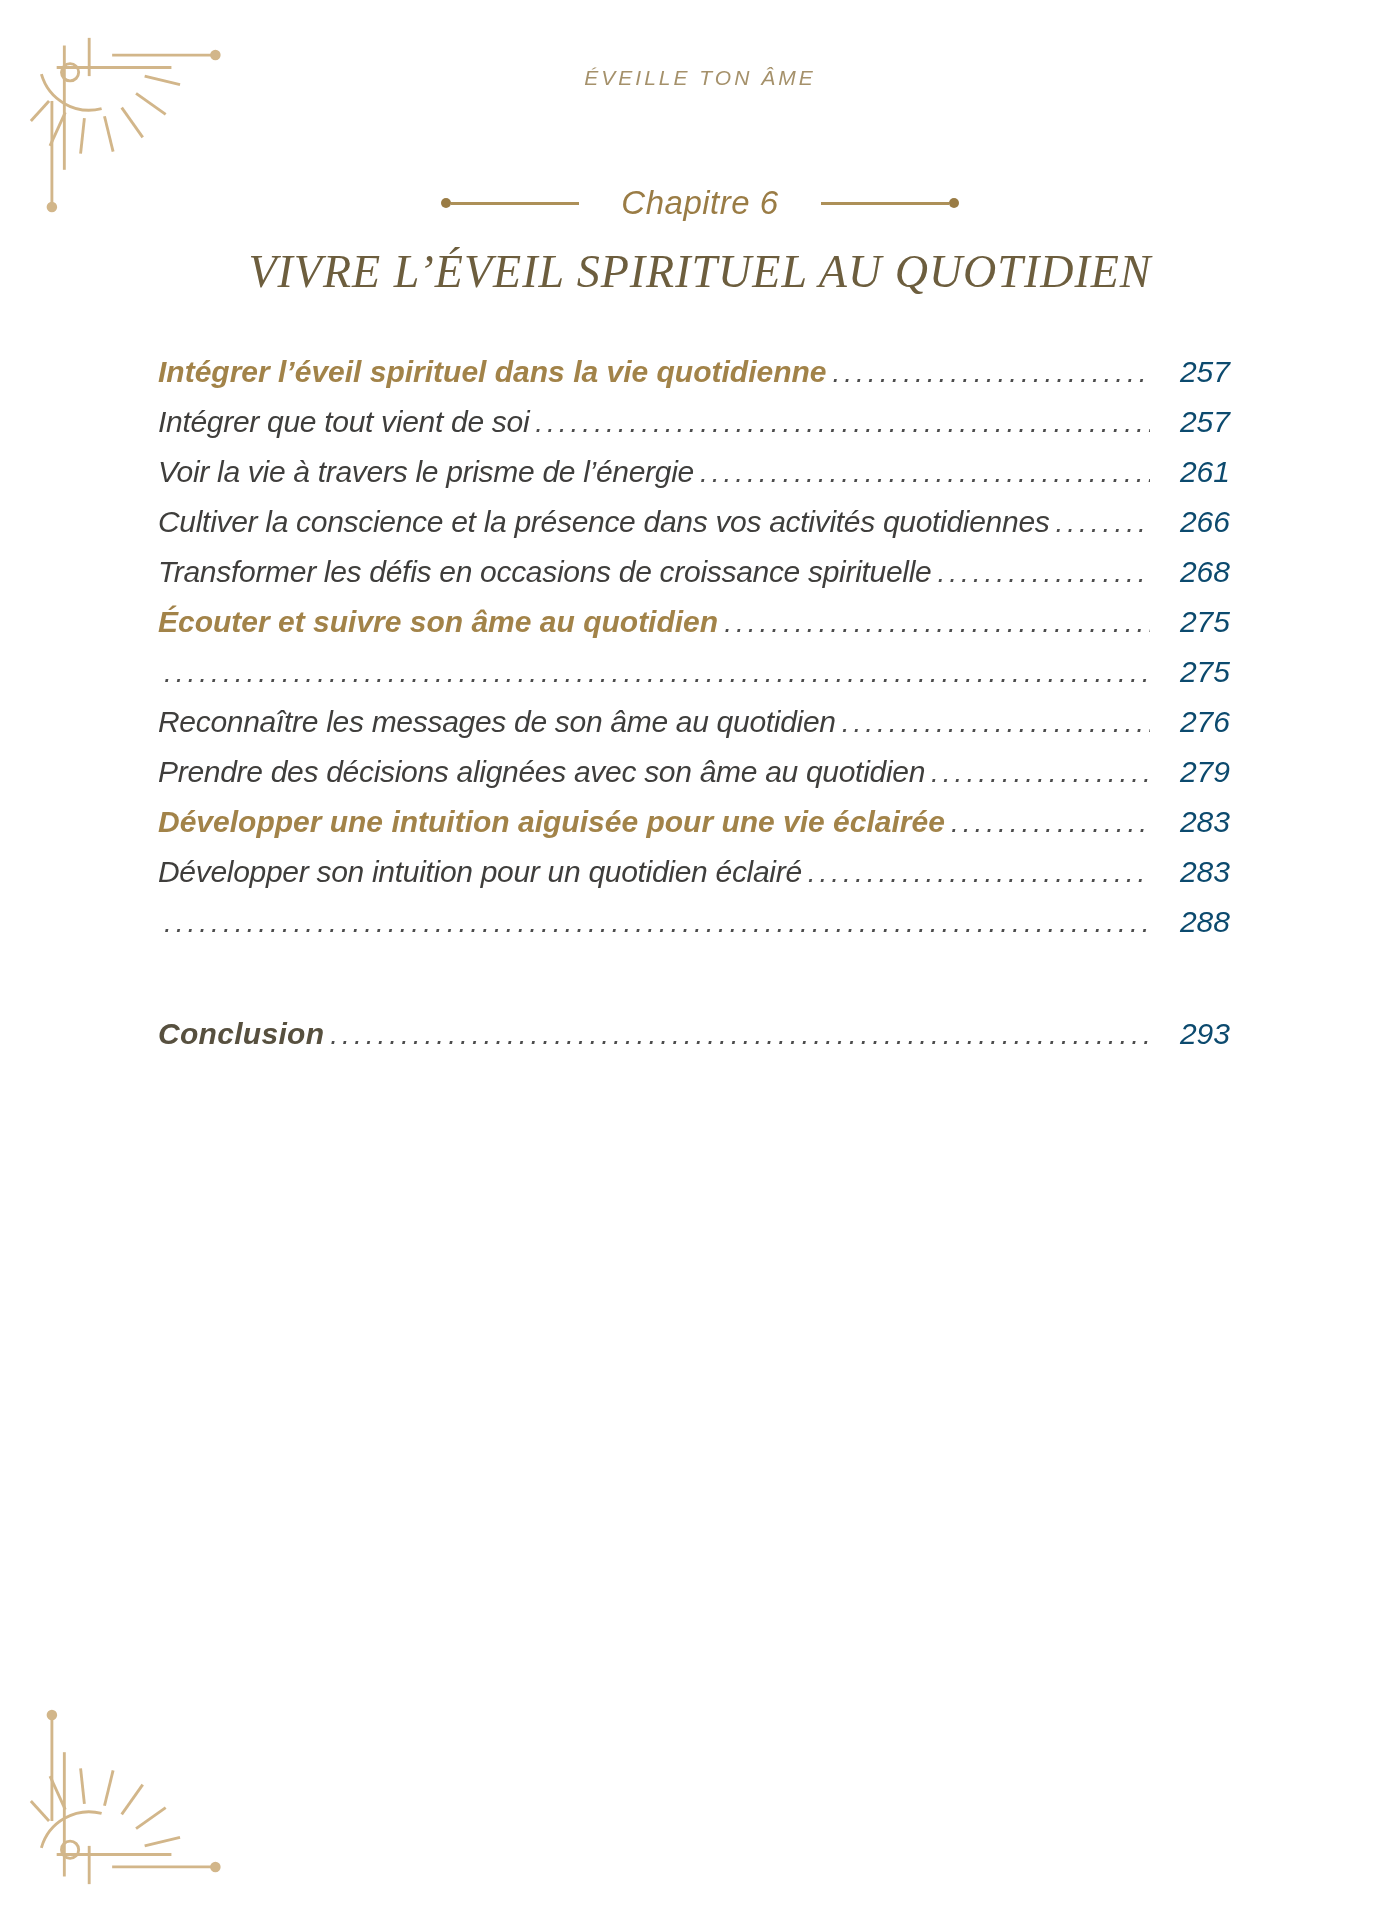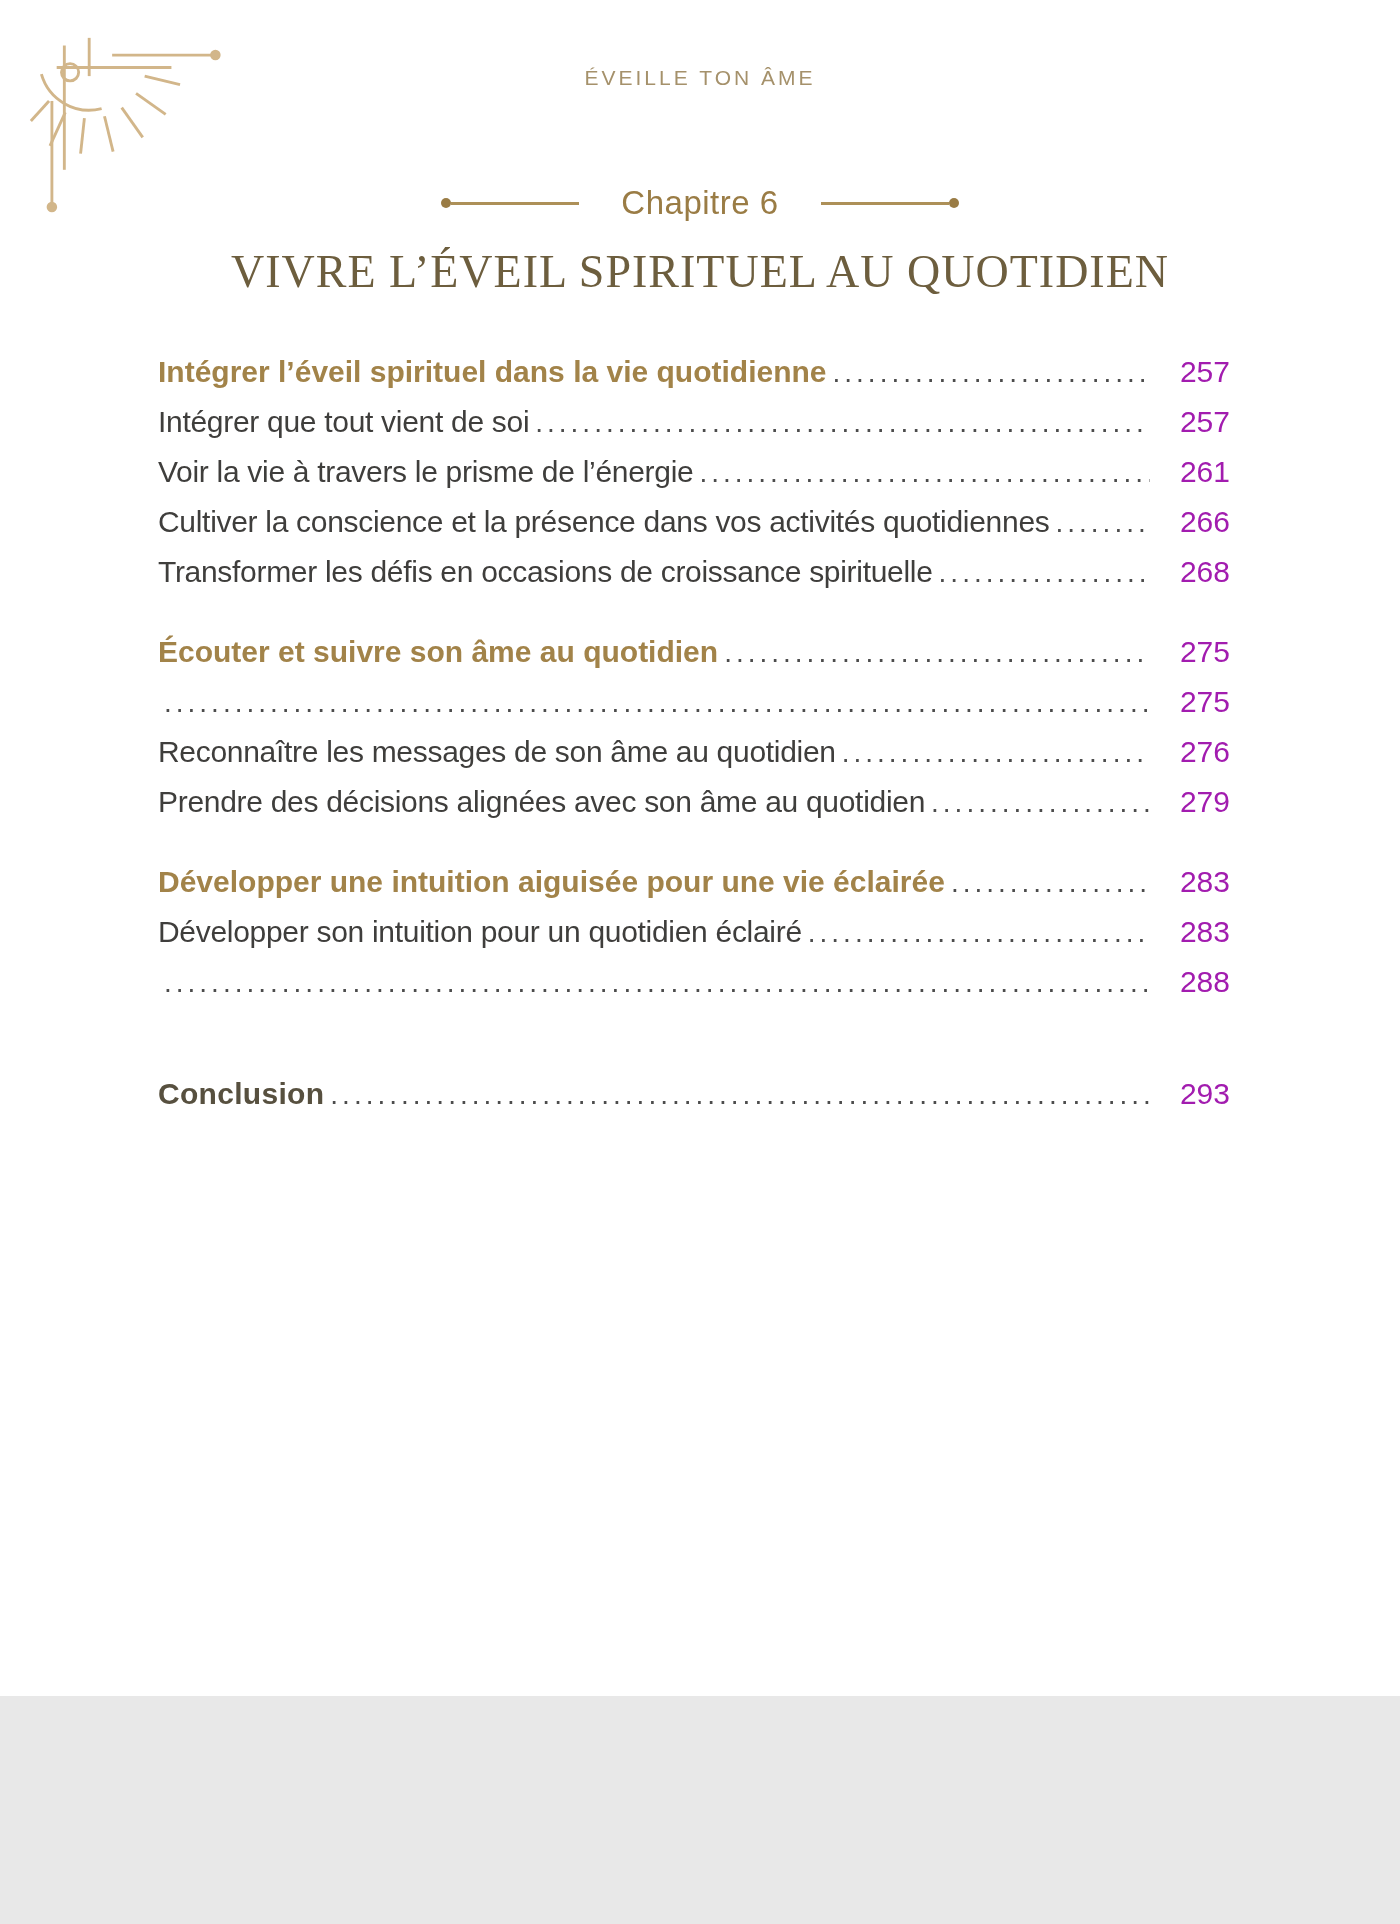--- a/index.html
+++ b/index.html
@@ -1,22 +1,23 @@
 <!DOCTYPE html>
 <html><head>
 <meta charset="utf-8">
 <style>
   html,body{margin:0;padding:0;background:#e8e8e8;}
   .page{
     position:relative;
-    width:1400px;height:1696px;
+    width:1400px;height:1924px;
     margin:0 auto;
     background:#ffffff;
     overflow:hidden;
     font-family:"Liberation Sans", sans-serif;
+    font-style:italic;
     --ornament_gold:#d2b68a;
     --accent_gold:#a28349;
     --chapter_gold:#9a7c45;
     --title_brown:#6d5e3e;
     --body_text:#3f3e3c;
     --conclusion_brown:#57503f;
   }
 
   
   .ornament{position:absolute;width:196px;height:196px;}
@@ -59,21 +60,21 @@
   
   .toc{
     position:absolute;left:158px;top:355px;width:1072px;
     font-size:30px;color:var(--body_text);
   }
   .toc-row{
     display:flex;align-items:baseline;
     height:50px;
     justify-content:center;
   }
-  .toc-row.section{margin-top:30px;}
+  .toc-row.section{}
   .toc-row.section:first-child{margin-top:0;}
   .toc-row.conclusion{margin-top:62px;}
   .toc-label{
     white-space:nowrap;
     letter-spacing:-0.3px;
     flex:0 0 auto;
   }
   .toc-row.section .toc-label{
     color:var(--accent_gold);font-weight:700;letter-spacing:0;
   }
@@ -85,21 +86,21 @@
     overflow:hidden;white-space:nowrap;
     margin:0 8px 0 6px;
     color:#4c4c4c;
   }
   .dot-leader::after{
     content:"......................................................................................................................................";
     font-size:28px;letter-spacing:4px;
   }
   .toc-page{
     flex:0 0 72px;text-align:right;
-    color:#a21caf;
+    color:#0c4a6e;
   }
 </style>
 </head>
 <body>
 
 <div class="page" style="--ornament_gold: #d2b68a; --accent_gold: #a28349; --chapter_gold: #9a7c45; --title_brown: #6d5e3e; --body_text: #3f3e3c; --conclusion_brown: #57503f;">
 
   <div class="ornament ornament-top">
     <svg viewBox="0 0 205 200" fill="none" stroke="#d2b68a" stroke-width="3">
       <line x1="88" y1="30" x2="194" y2="30"></line>

